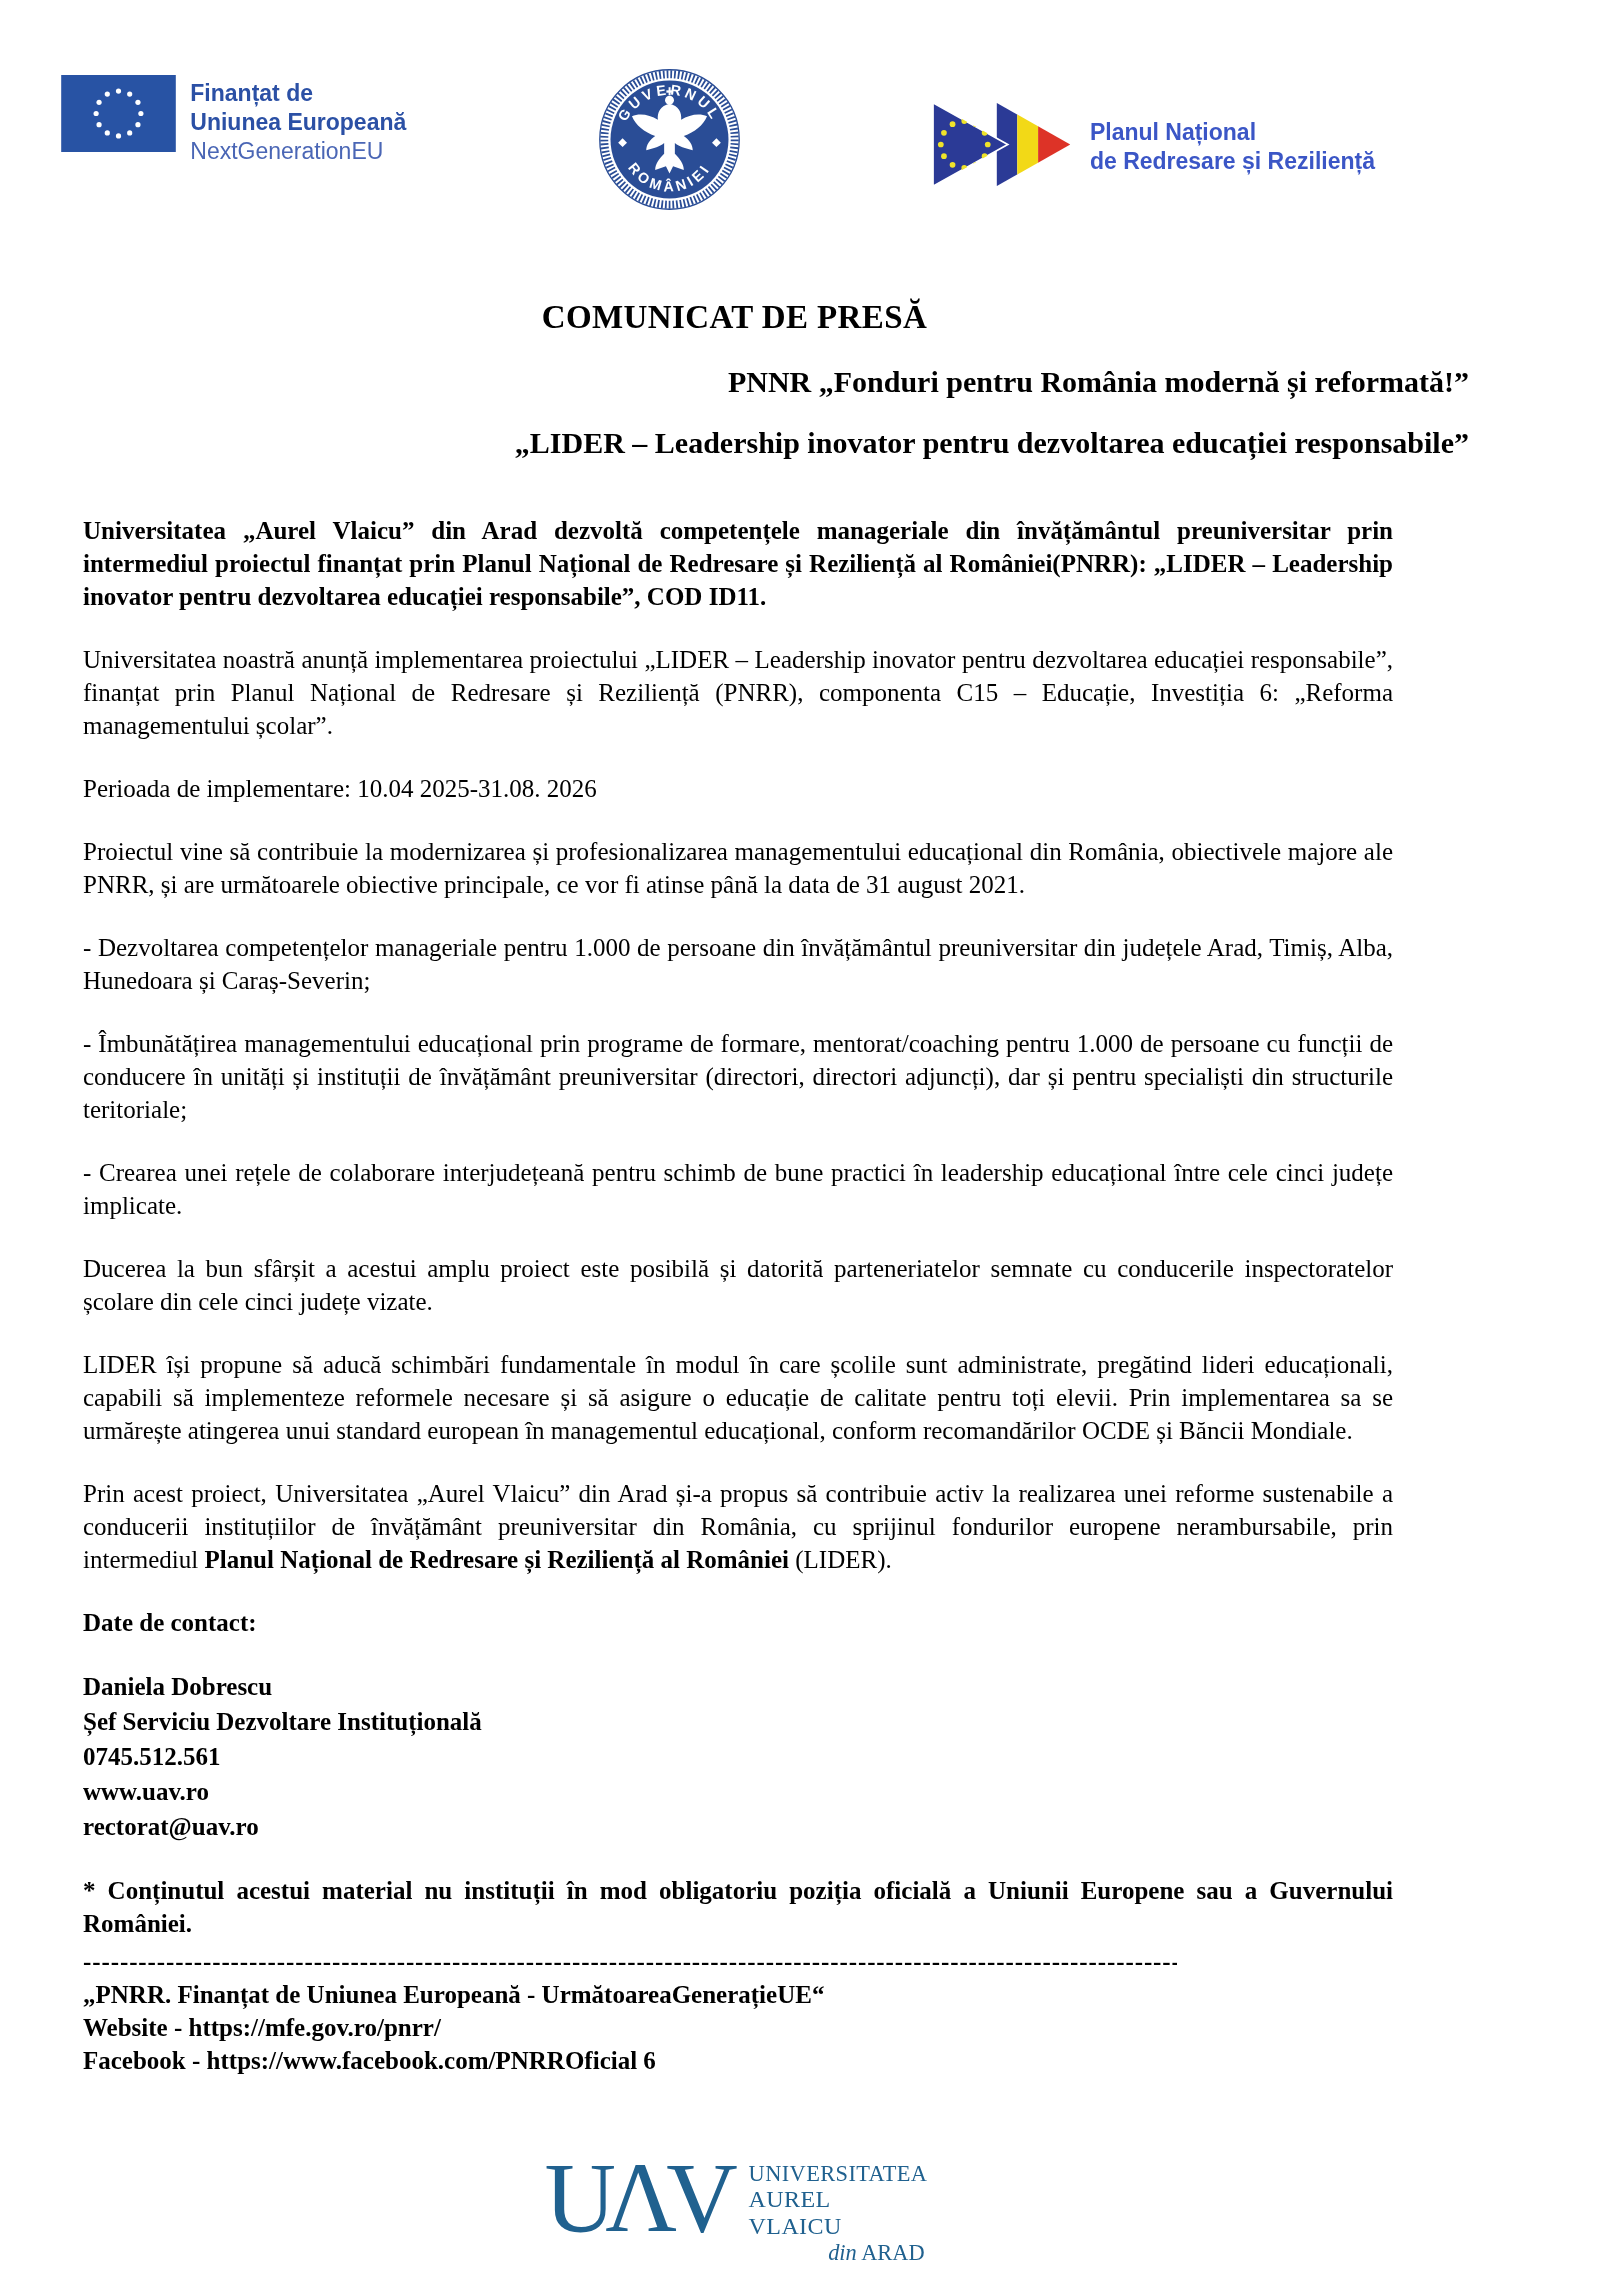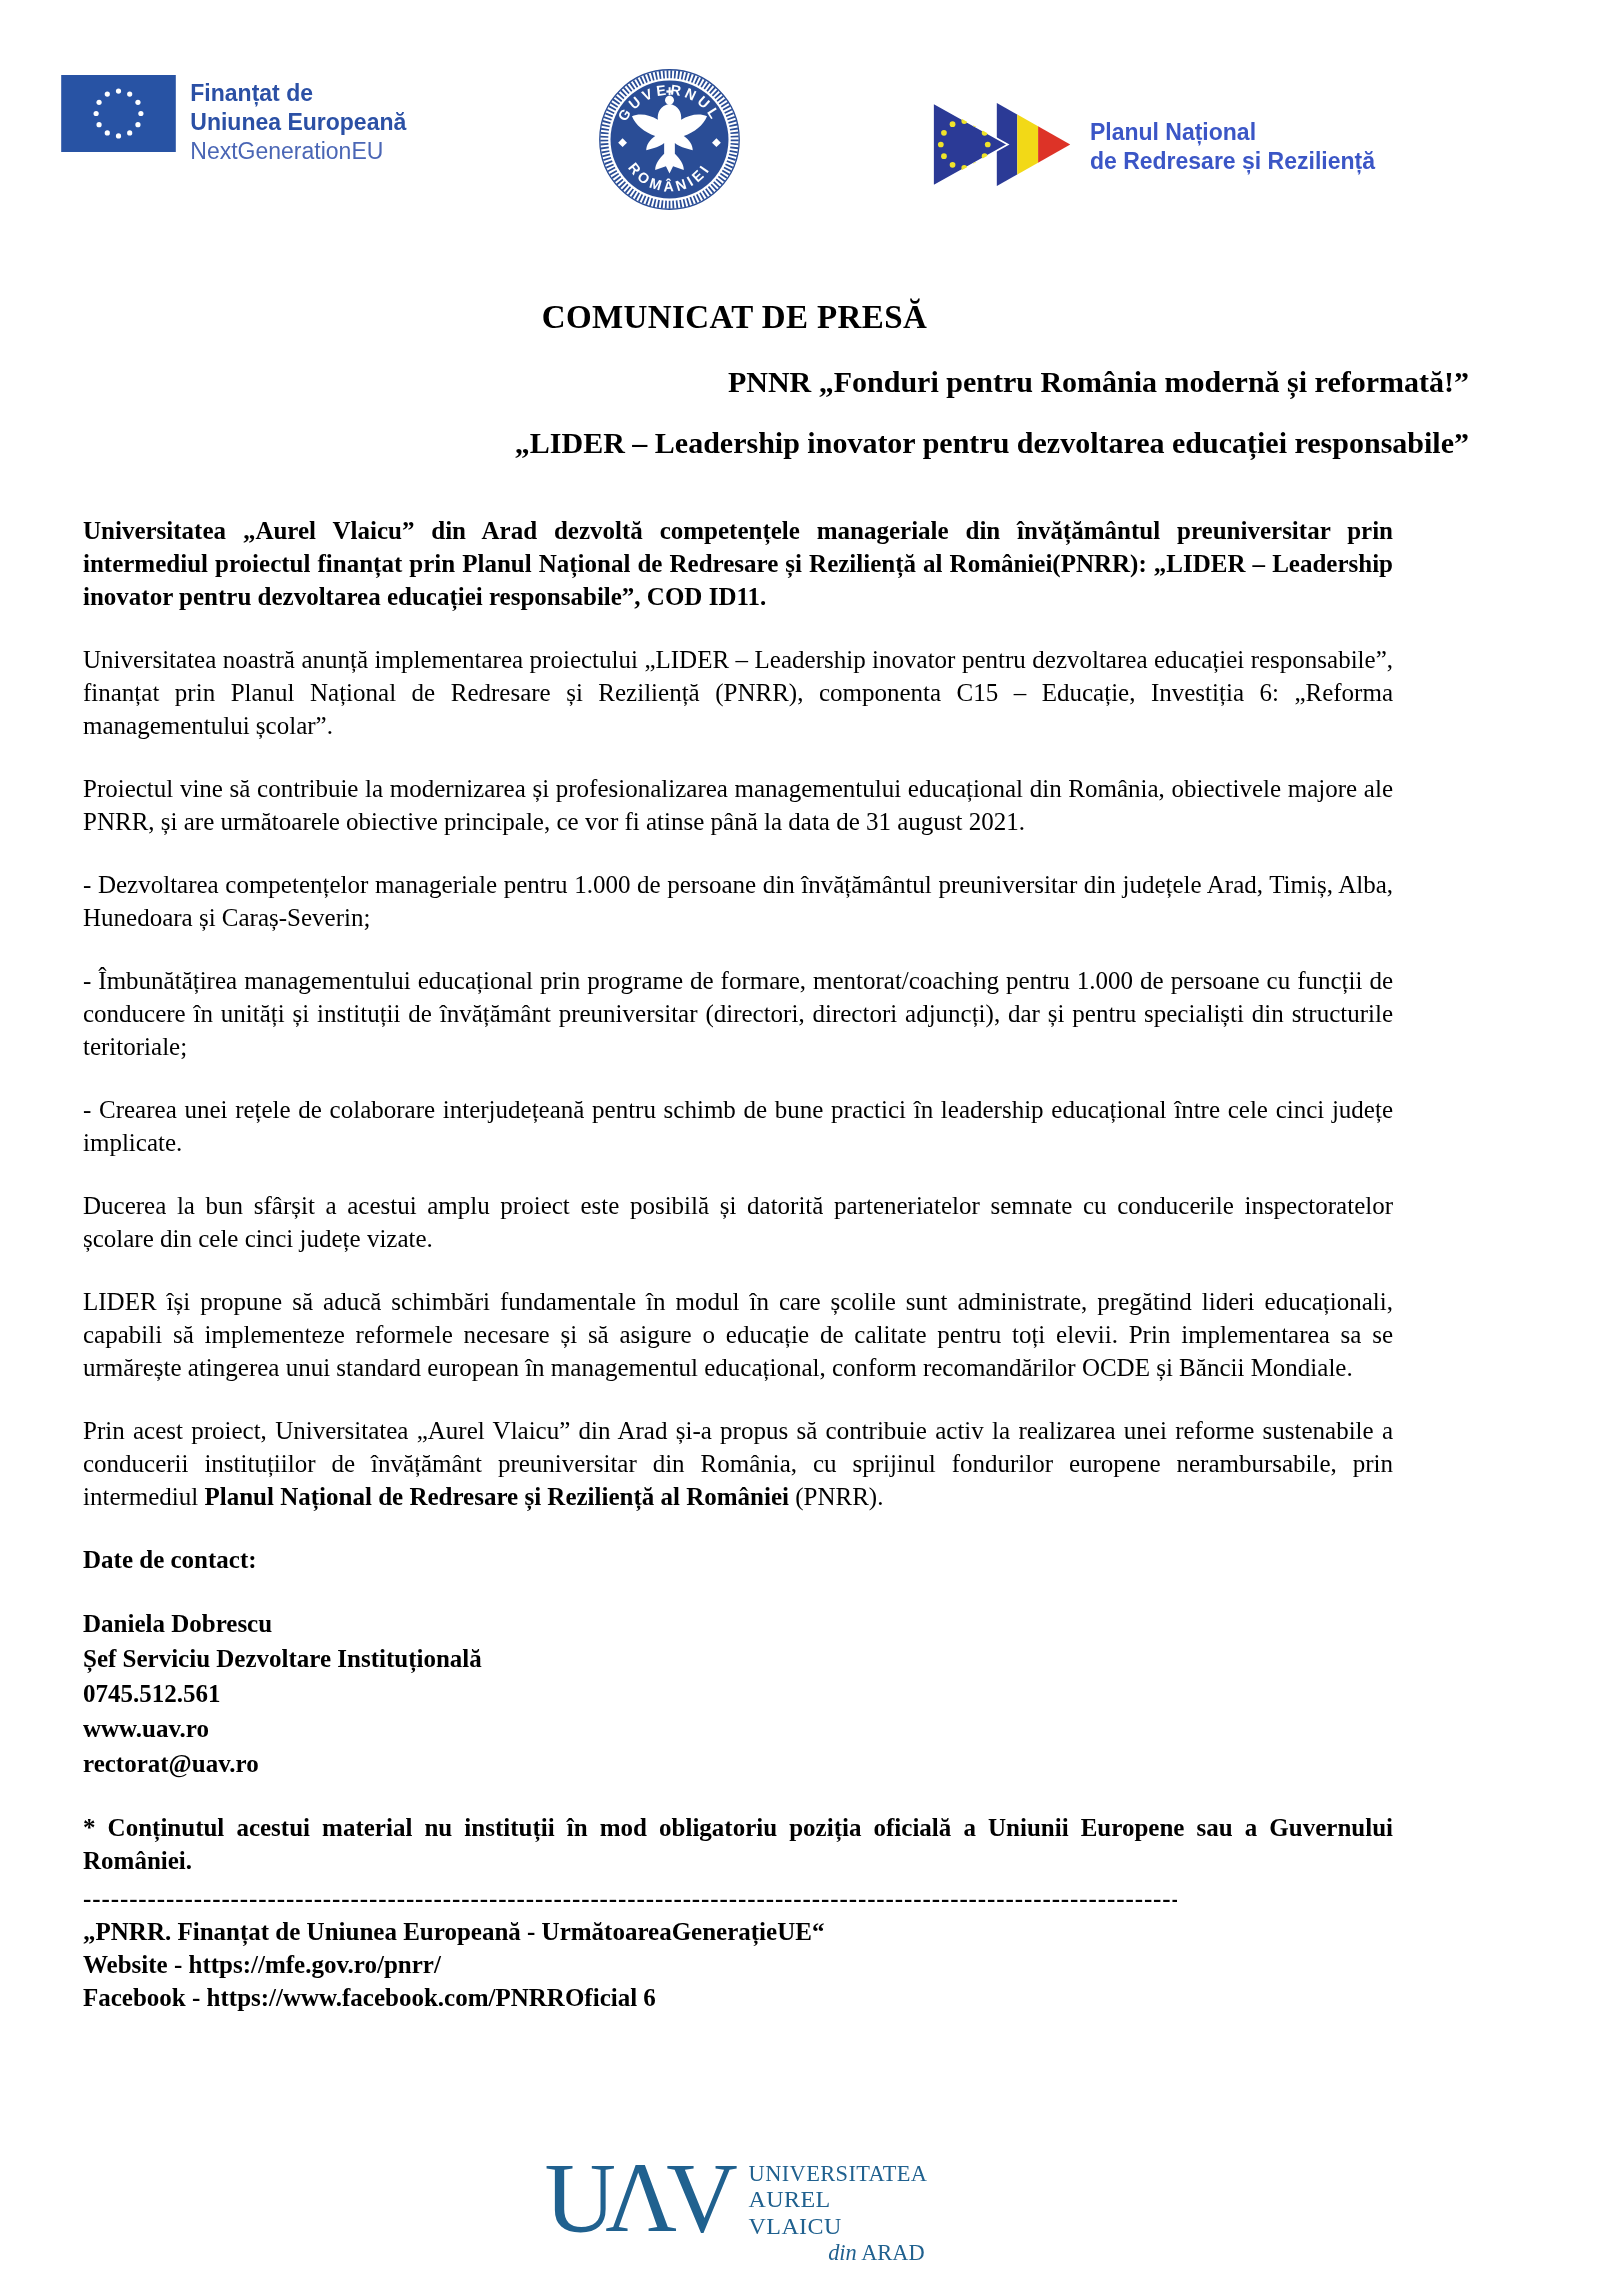--- a/index.html
+++ b/index.html
@@ -199,28 +199,29 @@
     </div>
   </header>
 
   <h1 class="title">COMUNICAT DE PRESĂ</h1>
   <h2 class="subtitle">PNNR „Fonduri pentru România modernă și reformată!”</h2>
   <h2 class="subtitle st2">„LIDER – Leadership inovator pentru dezvoltarea educației responsabile”</h2>
 
   <main class="content">
     <p class="bold">Universitatea „Aurel Vlaicu” din Arad dezvoltă competențele manageriale din învățământul preuniversitar prin intermediul proiectul finanțat prin Planul Național de Redresare și Reziliență al României(PNRR): „LIDER – Leadership inovator pentru dezvoltarea educației responsabile”, COD ID11.</p>
     <p>Universitatea noastră anunță implementarea proiectului „LIDER – Leadership inovator pentru dezvoltarea educației responsabile”, finanțat prin Planul Național de Redresare și Reziliență (PNRR), componenta C15 – Educație, Investiția 6: „Reforma managementului școlar”.</p>
+    <p class="period">Perioada de implementare: 10.04 2025-31.08. 2026</p>
     <p>Proiectul vine să contribuie la modernizarea și profesionalizarea managementului educațional din România, obiectivele majore ale PNRR, și are următoarele obiective principale, ce vor fi atinse până la data de 31 august 2021.</p>
     <p>- Dezvoltarea competențelor manageriale pentru 1.000 de persoane din învățământul preuniversitar din județele Arad, Timiș, Alba, Hunedoara și Caraș-Severin;</p>
     <p>- Îmbunătățirea managementului educațional prin programe de formare, mentorat/coaching pentru 1.000 de persoane cu funcții de conducere în unități și instituții de învățământ preuniversitar (directori, directori adjuncți), dar și pentru specialiști din structurile teritoriale;</p>
     <p>- Crearea unei rețele de colaborare interjudețeană pentru schimb de bune practici în leadership educațional între cele cinci județe implicate.</p>
     <p>Ducerea la bun sfârșit a acestui amplu proiect este posibilă și datorită parteneriatelor semnate cu conducerile inspectoratelor școlare din cele cinci județe vizate.</p>
     <p>LIDER își propune să aducă schimbări fundamentale în modul în care școlile sunt administrate, pregătind lideri educaționali, capabili să implementeze reformele necesare și să asigure o educație de calitate pentru toți elevii. Prin implementarea sa se urmărește atingerea unui standard european în managementul educațional, conform recomandărilor OCDE și Băncii Mondiale.</p>
     <p>
-      <span>Prin acest proiect, Universitatea „Aurel Vlaicu” din Arad și-a propus să contribuie activ la realizarea unei reforme sustenabile a conducerii instituțiilor de învățământ preuniversitar din România, cu sprijinul fondurilor europene nerambursabile, prin intermediul </span><b>Planul Național de Redresare și Reziliență al României</b><span> (PNRR).</span>
+      <span>Prin acest proiect, Universitatea „Aurel Vlaicu” din Arad și-a propus să contribuie activ la realizarea unei reforme sustenabile a conducerii instituțiilor de învățământ preuniversitar din România, cu sprijinul fondurilor europene nerambursabile, prin intermediul </span><b>Planul Național de Redresare și Reziliență al României</b><span> (LIDER).</span>
     </p>
 
     <p class="bold">Date de contact:</p>
     <div class="contact-block">
       <div>Daniela Dobrescu</div>
       <div>Șef Serviciu Dezvoltare Instituțională</div>
       <div>0745.512.561</div>
       <div>www.uav.ro</div>
       <div>rectorat@uav.ro</div>
     </div>

